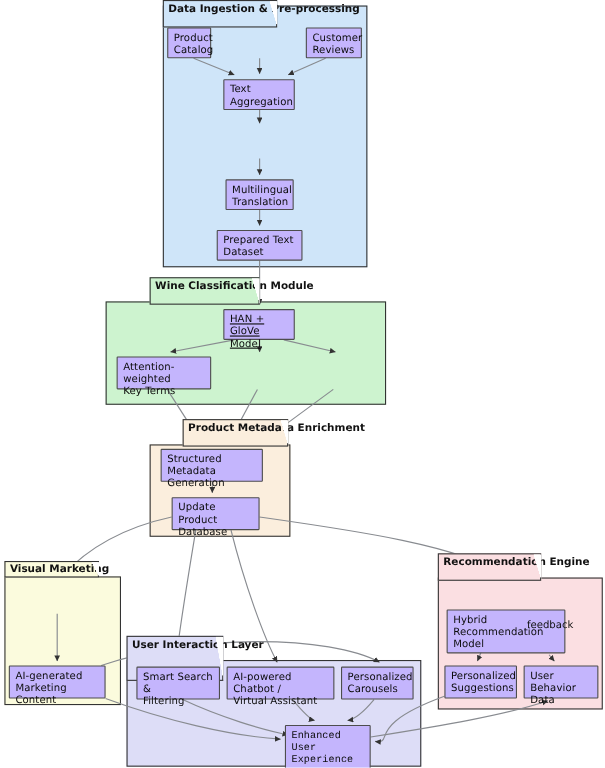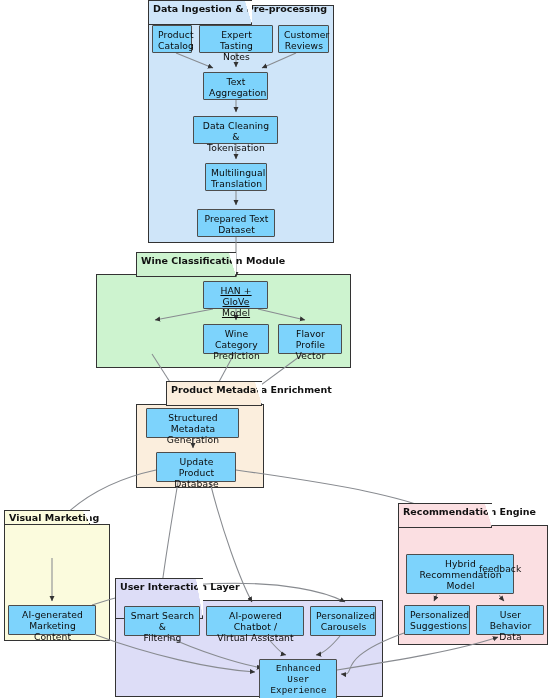--- a/index.html
+++ b/index.html
@@ -47,31 +47,30 @@
     height: 100%;
     background: linear-gradient(to bottom left, #ffffff 49%, transparent 51%);
     border-left: 0;
     pointer-events: none;
   }
 
   
   .node {
     position: absolute;
     box-sizing: border-box;
-    background: #7dd3fc;
+    background: #c4b5fd;
     border: 1.2px solid #4d4d4d;
     border-radius: 1px;
     font-size: 9.2px;
     line-height: 11.2px;
     color: #0b0b0b;
     padding: 3px 4px 3px 5px;
     z-index: 4;
     white-space: pre-line;
     letter-spacing: 0.1px;
-    text-align: center;
   }
 
   
   #edges {
     position: absolute;
     left: 0;
     top: 0;
     width: 550px;
     height: 698px;
     z-index: 2;
@@ -161,39 +160,33 @@
   <div class="cluster" style="left:115px; top:600px; width:268px; height:97px; background:#ddddf7;"></div>
   <div class="cluster-label" style="left:115px; top:578px; width:88px; height:41px; background:#ddddf7;">User Interaction
 Layer</div>
 
   <div class="cluster" style="left:398px; top:525px; width:150px; height:120px; background:#fbdfe2;"></div>
   <div class="cluster-label" style="left:398px; top:503px; width:94px; height:25px; background:#fbdfe2;">Recommendation
 Engine</div>
 
   <div class="node" style="left:152px; top:25px; width:40px; height:28px;">Product
 Catalog</div>
-  <div class="node" style="left:199px; top:25px; width:74px; height:28px;">Expert
-Tasting Notes</div>
   <div class="node" style="left:278px; top:25px; width:51px; height:28px;">Customer
 Reviews</div>
   <div class="node" style="left:203px; top:72px; width:65px; height:28px;">Text
 Aggregation</div>
-  <div class="node" style="left:193px; top:116px; width:85px; height:28px;">Data Cleaning &amp;
-Tokenisation</div>
   <div class="node" style="left:205px; top:163px; width:62px; height:28px;">Multilingual
 Translation</div>
   <div class="node" style="left:197px; top:209px; width:78px; height:28px;">Prepared Text
 Dataset</div>
 
   <div class="node" style="left:203px; top:281px; width:65px; height:28px;text-decoration:underline;">HAN + GloVe
 Model</div>
-  <div class="node" style="left:203px; top:324px; width:66px; height:30px;">Wine Category
-Prediction</div>
-  <div class="node" style="left:278px; top:324px; width:64px; height:30px;">Flavor Profile
-Vector</div>
+  <div class="node" style="left:106px; top:324px; width:86px; height:30px;">Attention-weighted
+Key Terms</div>
 
   <div class="node" style="left:156px; top:452px; width:80px; height:30px;">Update Product
 Database</div>
   <div class="node" style="left:146px; top:408px; width:93px; height:30px;">Structured
 Metadata Generation</div>
 
   <div class="node" style="left:8px; top:605px; width:88px; height:30px;">AI-generated
 Marketing Content</div>
 
   <div class="node" style="left:124px; top:606px; width:76px; height:30px;">Smart Search &amp;

